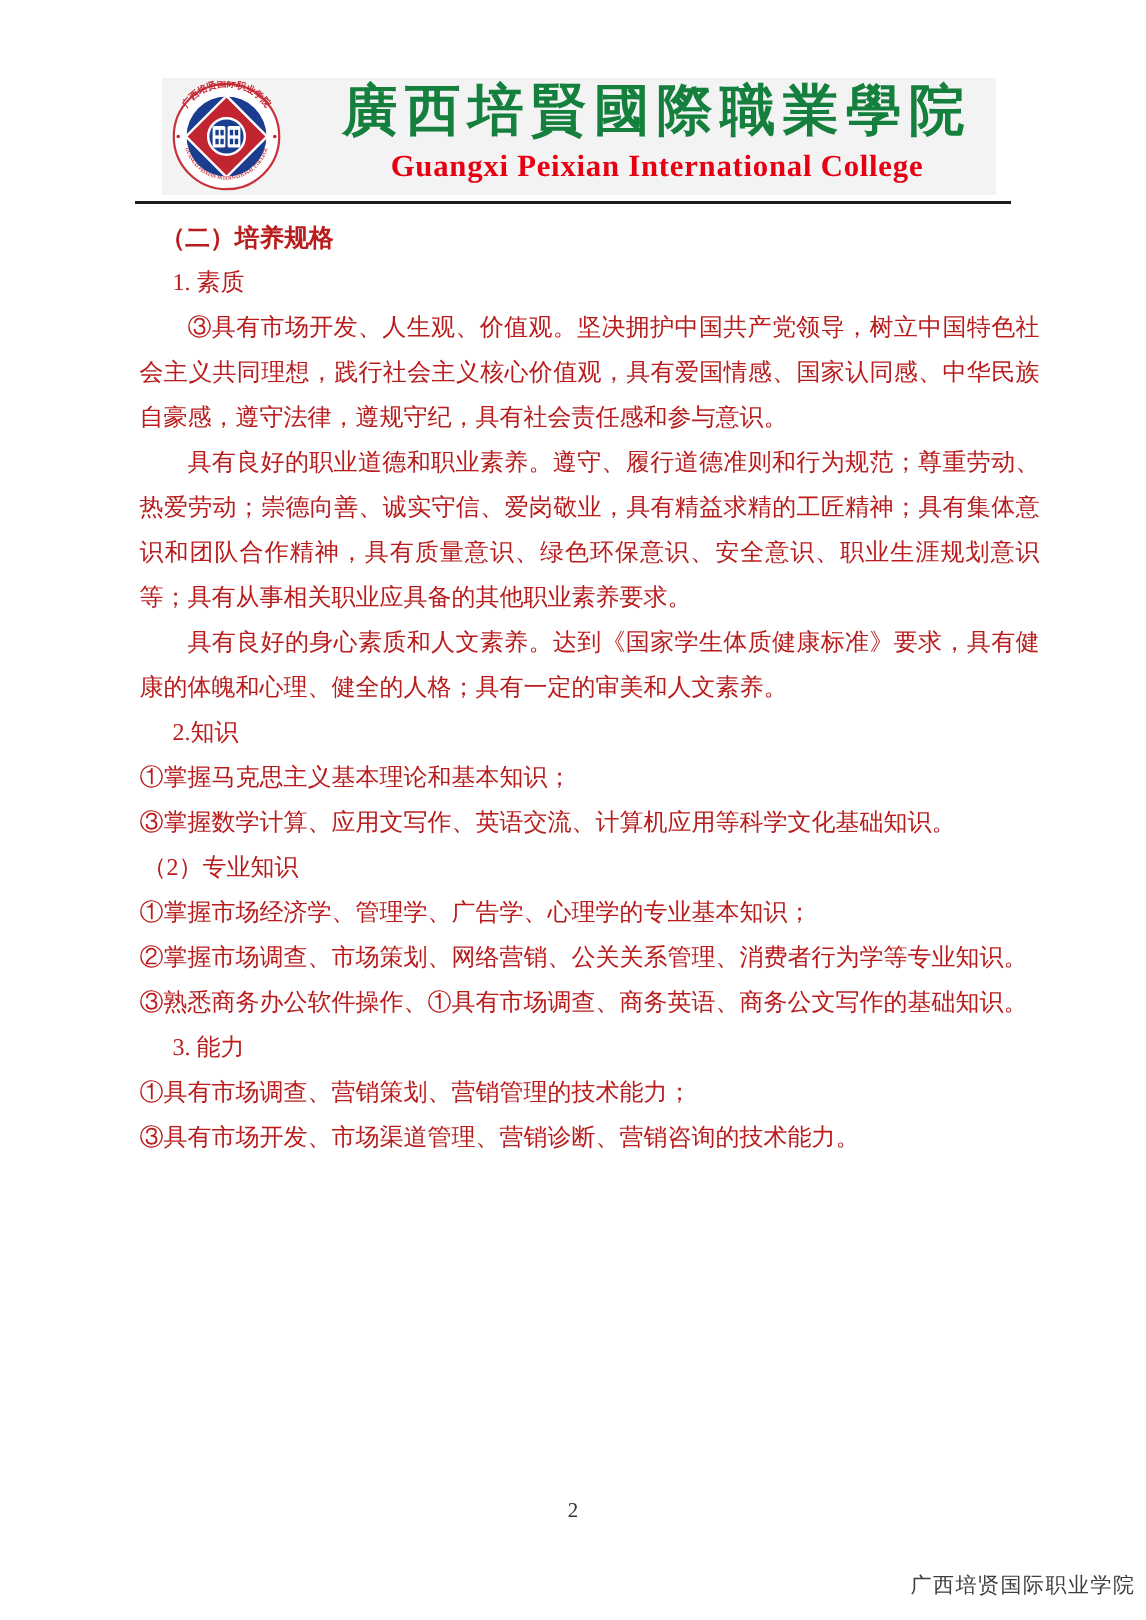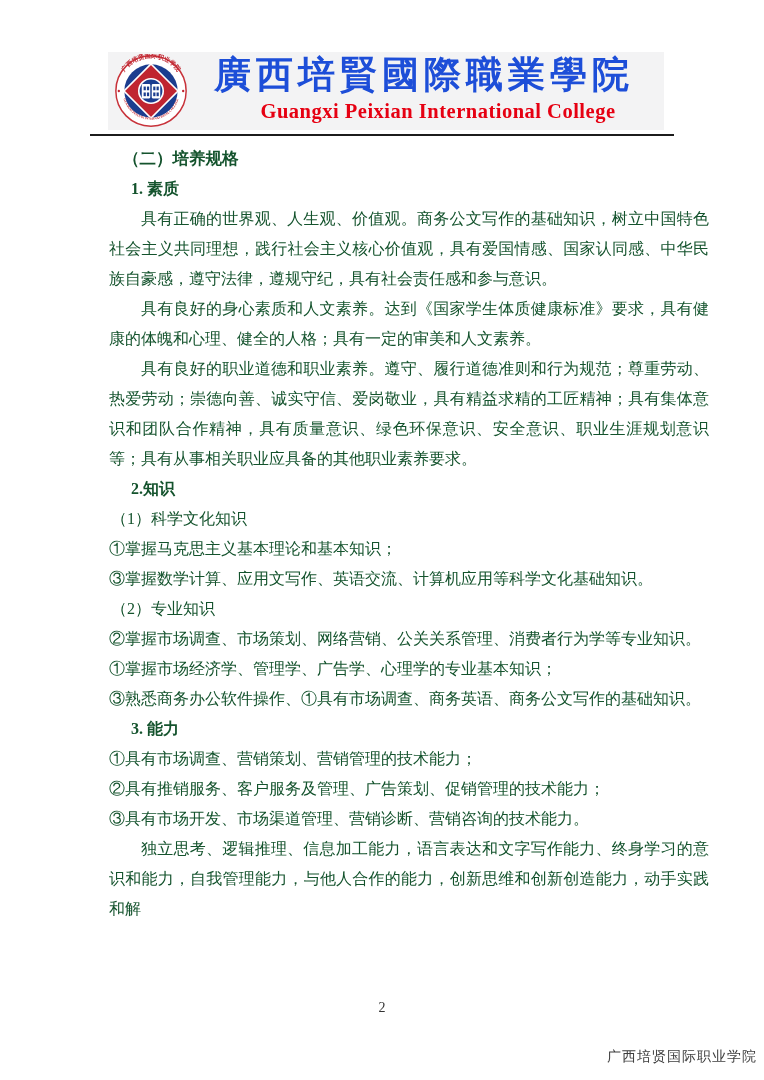--- a/index.html
+++ b/index.html
@@ -11,43 +11,43 @@
   .page{position:absolute;inset:0;background:#ffffff;}
 
   
   .header-strip{
     position:absolute;left:108px;top:52px;width:556px;height:78px;
     background:#f3f3f4;
   }
   .logo{position:absolute;left:6px;top:2px;width:74px;height:74px;}
   .title-zh{
     position:absolute;left:106px;top:0px;width:448px;height:46px;
-    font-size:37px;line-height:46px;font-weight:bold;
-    color:#1d4ed8;letter-spacing:5px;white-space:nowrap;
+    text-align:center;font-size:37px;line-height:46px;font-weight:bold;
+    color:#15803d;letter-spacing:5px;white-space:nowrap;
     font-family:"Liberation Serif","DejaVu Serif",serif;
   }
   .title-en{
     position:absolute;left:106px;top:46px;width:448px;height:28px;
     text-align:center;font-size:20.5px;line-height:26px;font-weight:bold;
     color:#e60012;letter-spacing:0.5px;white-space:nowrap;
     font-family:"Liberation Serif","DejaVu Serif",serif;
   }
   .rule{
     position:absolute;left:90px;top:134px;width:584px;height:2px;
     background:#1c1c1c;
   }
 
   
   .content{
-    position:absolute;left:109px;top:144px;width:600px;
-    font-size:16px;line-height:30px;color:#14532d;
+    position:absolute;left:93px;top:144px;width:600px;
+    font-size:16px;line-height:30px;color:#b91c1c;
     text-align:justify;text-justify:inter-character;
   }
   .sec-heading{font-weight:bold;padding-left:14px;font-size:16.5px;}
-  .h1{font-weight:bold;padding-left:22px;}
+  .h1{font-weight:normal;padding-left:22px;}
   .sub{padding-left:2px;}
   .item{padding-left:0;}
   .para{text-indent:32px;}
 
   
   .page-num{
     position:absolute;left:0;right:0;top:998px;height:20px;
     text-align:center;font-size:14px;line-height:20px;color:#333;
   }
   .watermark{
@@ -93,34 +93,31 @@
       </text>
     </svg>
     <div class="title-zh">廣西培賢國際職業學院</div>
     <div class="title-en">Guangxi Peixian International College</div>
   </div>
   <div class="rule"></div>
 
   <div class="content">
     <div class="sec-heading">（二）培养规格</div>
     <div class="h1">1. 素质</div>
-    <div class="para">具有正确的世界观、人生观、价值观。商务公文写作的基础知识，树立中国特色社会主义共同理想，践行社会主义核心价值观，具有爱国情感、国家认同感、中华民族自豪感，遵守法律，遵规守纪，具有社会责任感和参与意识。</div>
+    <div class="para">③具有市场开发、人生观、价值观。坚决拥护中国共产党领导，树立中国特色社会主义共同理想，践行社会主义核心价值观，具有爱国情感、国家认同感、中华民族自豪感，遵守法律，遵规守纪，具有社会责任感和参与意识。</div>
+    <div class="para">具有良好的职业道德和职业素养。遵守、履行道德准则和行为规范；尊重劳动、热爱劳动；崇德向善、诚实守信、爱岗敬业，具有精益求精的工匠精神；具有集体意识和团队合作精神，具有质量意识、绿色环保意识、安全意识、职业生涯规划意识等；具有从事相关职业应具备的其他职业素养要求。</div>
     <div class="para">具有良好的身心素质和人文素养。达到《国家学生体质健康标准》要求，具有健康的体魄和心理、健全的人格；具有一定的审美和人文素养。</div>
-    <div class="para">具有良好的职业道德和职业素养。遵守、履行道德准则和行为规范；尊重劳动、热爱劳动；崇德向善、诚实守信、爱岗敬业，具有精益求精的工匠精神；具有集体意识和团队合作精神，具有质量意识、绿色环保意识、安全意识、职业生涯规划意识等；具有从事相关职业应具备的其他职业素养要求。</div>
     <div class="h1">2.知识</div>
-    <div class="sub">（1）科学文化知识</div>
     <div class="item">①掌握马克思主义基本理论和基本知识；</div>
     <div class="item">③掌握数学计算、应用文写作、英语交流、计算机应用等科学文化基础知识。</div>
     <div class="sub">（2）专业知识</div>
+    <div class="item">①掌握市场经济学、管理学、广告学、心理学的专业基本知识；</div>
     <div class="item">②掌握市场调查、市场策划、网络营销、公关关系管理、消费者行为学等专业知识。</div>
-    <div class="item">①掌握市场经济学、管理学、广告学、心理学的专业基本知识；</div>
     <div class="item">③熟悉商务办公软件操作、①具有市场调查、商务英语、商务公文写作的基础知识。</div>
     <div class="h1">3. 能力</div>
     <div class="item">①具有市场调查、营销策划、营销管理的技术能力；</div>
-    <div class="item">②具有推销服务、客户服务及管理、广告策划、促销管理的技术能力；</div>
     <div class="item">③具有市场开发、市场渠道管理、营销诊断、营销咨询的技术能力。</div>
-    <div class="para">独立思考、逻辑推理、信息加工能力，语言表达和文字写作能力、终身学习的意识和能力，自我管理能力，与他人合作的能力，创新思维和创新创造能力，动手实践和解</div>
   </div>
 
   <div class="page-num">2</div>
   <div class="watermark">广西培贤国际职业学院</div>
 
 </div>
 
 </body></html>

